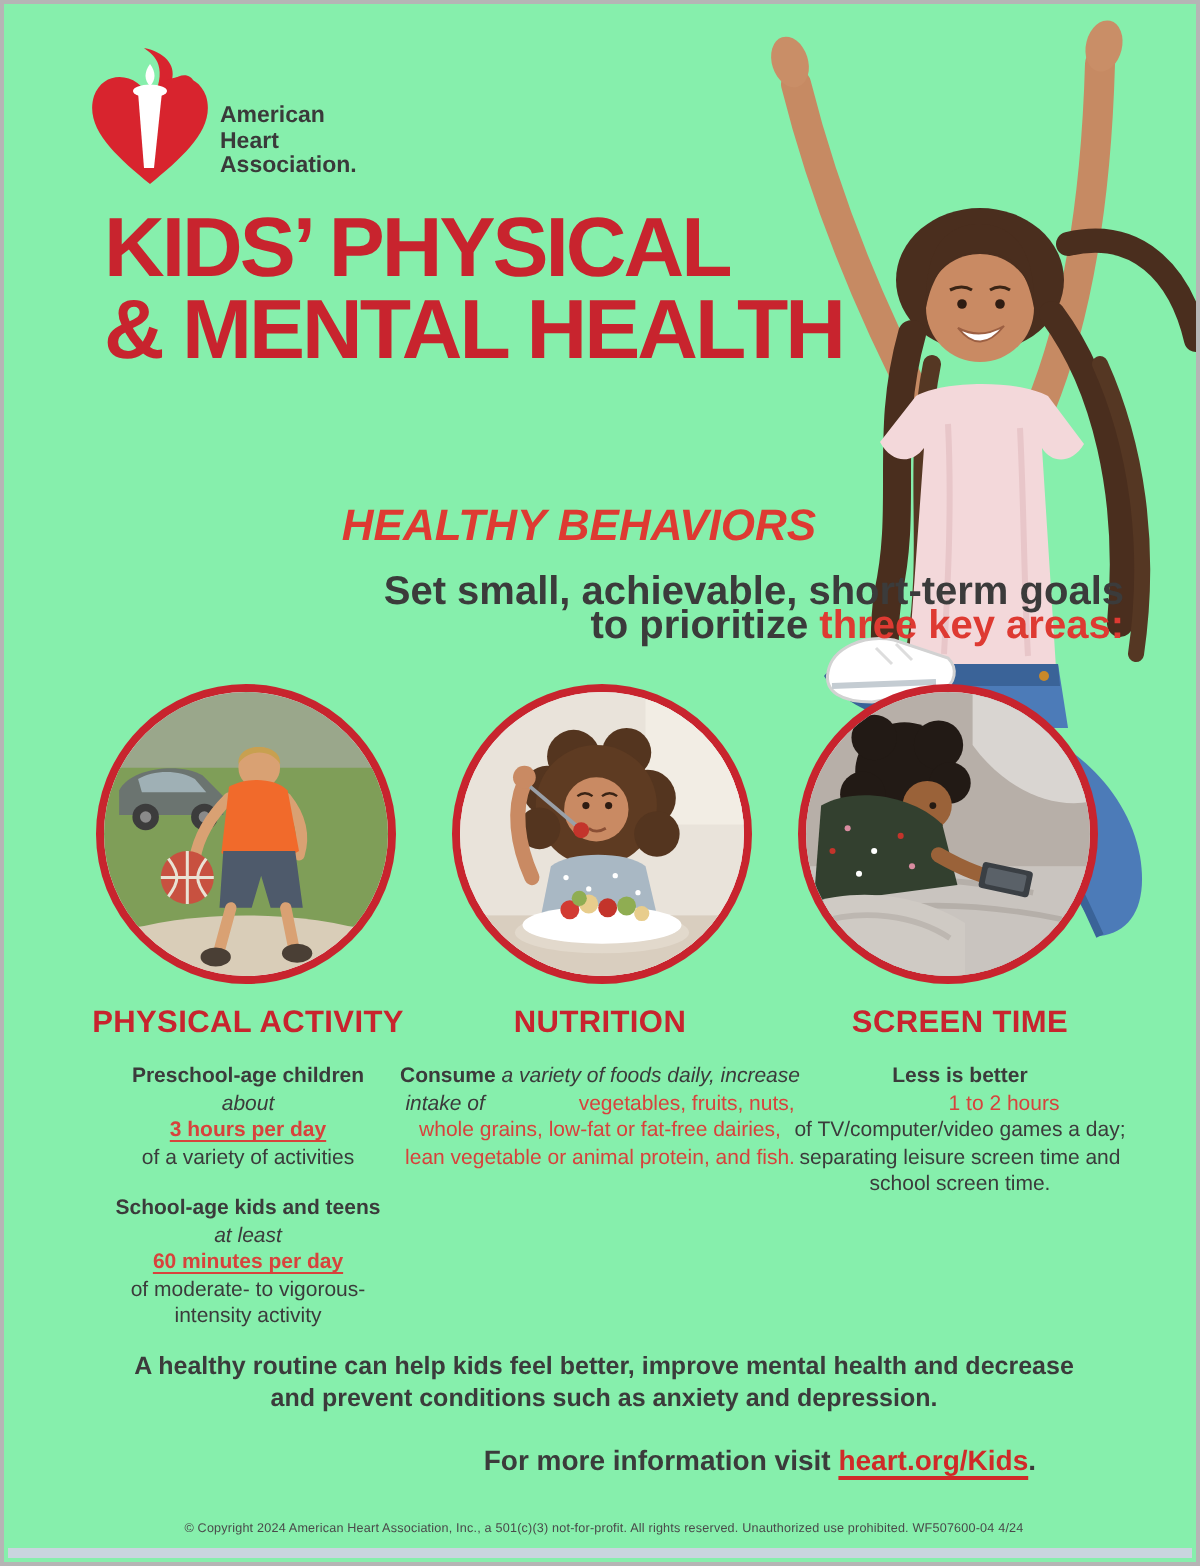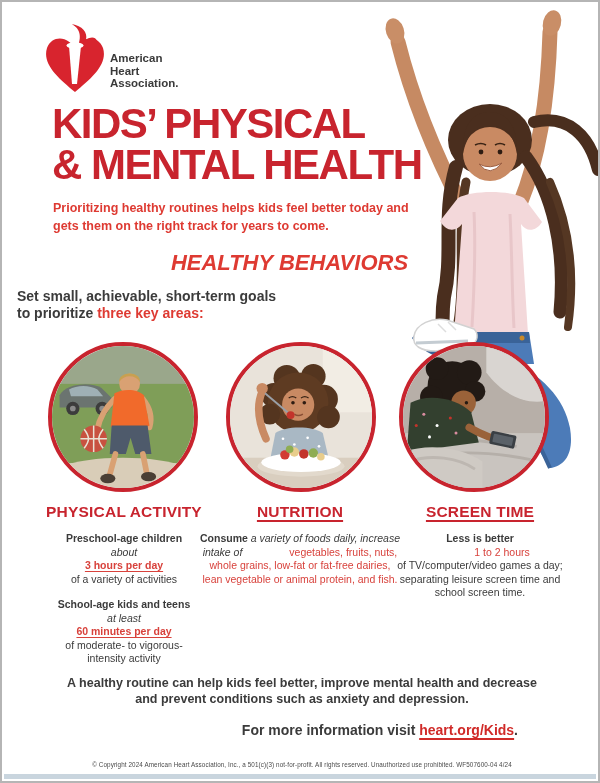--- a/index.html
+++ b/index.html
@@ -1,49 +1,49 @@
 <!DOCTYPE html>
 <html><head>
 <meta charset="utf-8">
 <style>
   html,body{margin:0;padding:0;background:#e8e8e8;}
   .page{
     position:relative; width:600px; height:783px; margin:0 auto;
-    background:#ffffff; border:2px solid #b5b5b5; box-sizing:border-box;
+    background:#86efac; border:2px solid #b5b5b5; box-sizing:border-box;
     overflow:hidden; font-family:"Liberation Sans", sans-serif;
   }
   .abs{position:absolute;}
 
   
   .logo-svg{left:42px; top:22px; width:62px; height:70px; z-index:3;}
   .logo-text{left:108px; top:50px; font-size:11.5px; line-height:12.5px; font-weight:700; color:#3a3a3a; z-index:3;}
   .title{left:50px; top:101px; font-size:42px; line-height:41px; font-weight:800; letter-spacing:-1.5px; color:#C8242E; z-index:3;}
   .subtitle{left:51px; top:197px; width:430px; font-size:12.5px; line-height:18px; font-weight:700; color:#DE3A32; z-index:3;}
   .blk{display:block;}
 
   
   .hero{left:352px; top:0; width:248px; height:470px; z-index:1;}
 
   
   .bhv-head{left:15px; top:248px; width:545px; text-align:center; font-size:22px; font-style:italic; font-weight:600; color:#DE3A32; z-index:2;}
-  .bhv-goals{left:15px; top:286px; width:545px; text-align:left; font-size:14px; line-height:16.5px; font-weight:700; color:#3B3B3B; z-index:2;}
+  .bhv-goals{left:15px; top:286px; width:545px; text-align:right; font-size:20px; line-height:16.5px; font-weight:700; color:#3B3B3B; z-index:2;}
   .hl{color:#DE3A32;}
 
   
   .circle{top:340px; width:150px; height:150px; border-radius:50%; border:4px solid #C8242E; box-sizing:border-box; overflow:hidden; background:#eee; z-index:2;}
   .circle svg{display:block; width:100%; height:100%;}
   .c1{left:46px;} .c2{left:224px;} .c3{left:397px;}
 
   
   .col{top:501px; text-align:center; z-index:2;}
   .col1{left:28px; width:188px;}
   .col2{left:198px; width:200px;}
   .col3{left:392px; width:172px;text-align:center;}
   .col-head{font-size:15.5px; font-weight:800; color:#C8242E; letter-spacing:0.2px; margin-bottom:11px;}
-  .col-head.u{text-decoration:underline; text-underline-offset:3px; text-decoration-thickness:2px;}
+  .col-head.u{text-underline-offset:3px; text-decoration-thickness:2px;}
   .col-body{font-size:10.5px; line-height:13.5px; color:#3B3B3B;}
   .col-body p{margin:0 0 12px 0;}
   .b{font-weight:700;}
   .i{font-style:italic;}
   .rb{color:#D8423C; font-weight:400;margin-left:44px;}
   .rbu{color:#D8423C; font-weight:700; text-decoration:underline; text-underline-offset:2px;}
 
   
   .statement{left:0; top:673px; width:600px; text-align:center; font-size:12.5px; line-height:16px; font-weight:700; color:#3B3B3B;}
   .moreinfo{right:80px; top:720px; font-size:14px; font-weight:700; color:#3B3B3B;}
@@ -104,24 +104,20 @@
   <div class="abs logo-text">
     <span class="blk">American</span>
     <span class="blk">Heart</span>
     <span class="blk">Association.</span>
   </div>
 
   <h1 class="abs title" style="margin:0;">
     <span class="blk">KIDS’ PHYSICAL</span>
     <span class="blk">&amp; MENTAL HEALTH</span>
   </h1>
-  <div class="abs subtitle">
-    <span class="blk">Prioritizing healthy routines helps kids feel better today and</span>
-    <span class="blk">gets them on the right track for years to come.</span>
-  </div>
 
   <div class="abs bhv-head">HEALTHY BEHAVIORS</div>
   <div class="abs bhv-goals">
     <span class="blk">Set small, achievable, short-term goals</span>
     <span class="blk"><span>to prioritize </span><span class="hl">three key areas:</span></span>
   </div>
 
   <div class="abs circle c1" role="img" aria-label="boy in orange shirt dribbling a basketball outdoors">
     <svg viewBox="0 0 150 150">
       <rect width="150" height="44" fill="#9AA78B"></rect>

